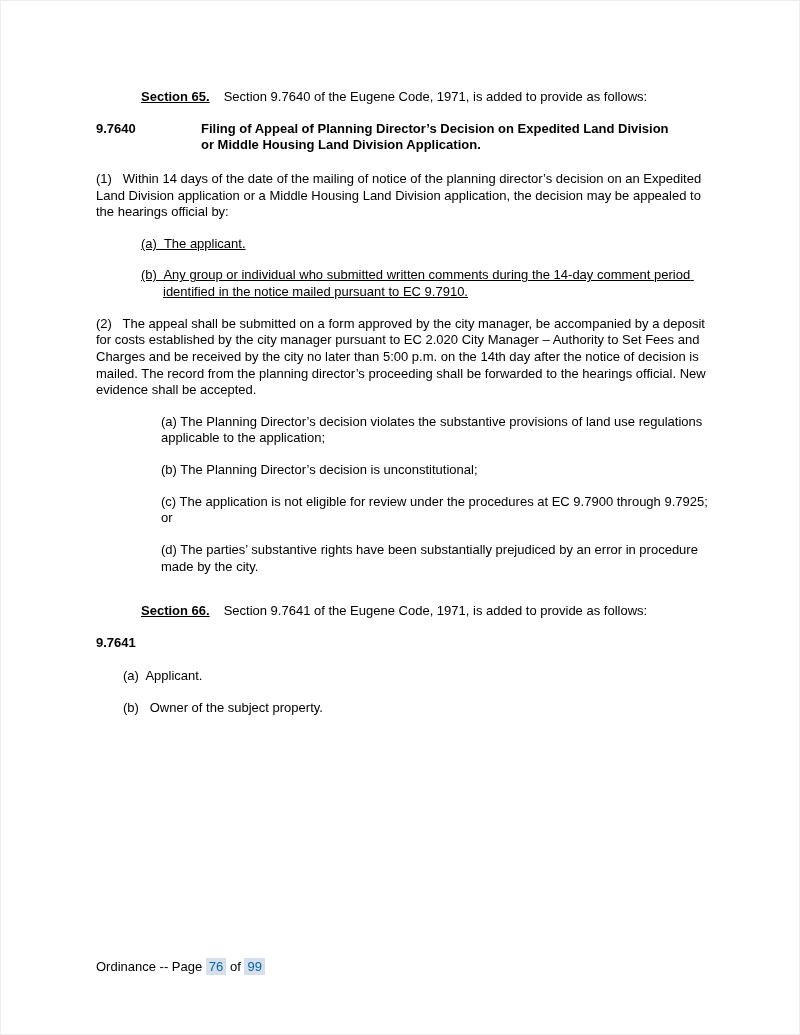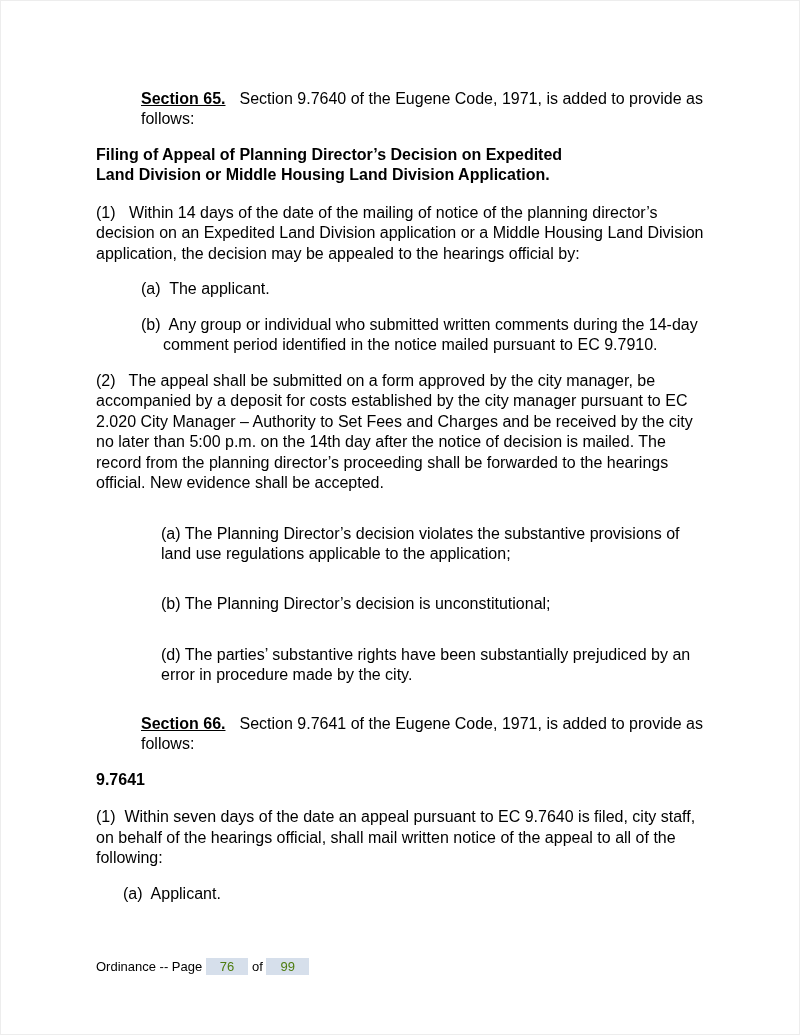--- a/index.html
+++ b/index.html
@@ -18,21 +18,21 @@
   .page {
     position: absolute;
     inset: 0;
     background: #ffffff;
     box-sizing: border-box;
     border: 1px solid #ededed;
     padding: 88px 93px 0 95px;
   }
   .content {
     width: 612px;
-    font-size: 16px;
+    font-size: 13px;
     line-height: 1.28;
   }
   .block {
     margin: 0 0 15px 0;
     white-space: pre-wrap;
   }
   .section-intro {
     padding-left: 45px;
   }
   .section-intro.spaced {
@@ -56,55 +56,56 @@
   }
   .code-title {
     font-weight: bold;
     width: 478px;
   }
   .para {
   }
   .sub1 {
     padding-left: 67px;
     text-indent: -22px;
+    text-decoration: underline;
   }
   .sub2 {
     padding-left: 65px;
-    margin-top: 30px;
   }
   .sub3 {
     padding-left: 27px;
   }
   .footer {
     position: absolute;
     left: 95px;
     top: 958px;
     font-size: 13px;
     white-space: pre-wrap;
   }
   .field {
     background: #d6dfeb;
-    color: #4d7c0f;
-    padding: 1px 14px;
+    color: #0369a1;
+    padding: 1px 3px;
   }
 </style>
 </head>
 <body>
 
 <div class="page">
   <div class="content" id="doc-content">
       <div class="block section-intro"><span class="section-label">Section 65.</span><span class="intro-text">Section 9.7640 of the Eugene Code, 1971, is added to provide as follows:</span></div>
-      <div class="block code-heading"><span class="code-title">Filing of Appeal of Planning Director’s Decision on Expedited Land Division or Middle Housing Land Division Application.</span></div>
+      <div class="block code-heading"><span class="code-num">9.7640</span><span class="code-title">Filing of Appeal of Planning Director’s Decision on Expedited Land Division or Middle Housing Land Division Application.</span></div>
       <div class="block para">(1)   Within 14 days of the date of the mailing of notice of the planning director’s decision on an Expedited Land Division application or a Middle Housing Land Division application, the decision may be appealed to the hearings official by:</div>
       <div class="block sub1">(a)  The applicant.</div>
       <div class="block sub1">(b)  Any group or individual who submitted written comments during the 14-day comment period identified in the notice mailed pursuant to EC 9.7910.</div>
       <div class="block para">(2)   The appeal shall be submitted on a form approved by the city manager, be accompanied by a deposit for costs established by the city manager pursuant to EC 2.020 City Manager – Authority to Set Fees and Charges and be received by the city no later than 5:00 p.m. on the 14th day after the notice of decision is mailed. The record from the planning director’s proceeding shall be forwarded to the hearings official. New evidence shall be accepted.</div>
       <div class="block sub2">(a) The Planning Director’s decision violates the substantive provisions of land use regulations applicable to the application;</div>
       <div class="block sub2">(b) The Planning Director’s decision is unconstitutional;</div>
+      <div class="block sub2">(c) The application is not eligible for review under the procedures at EC 9.7900 through 9.7925; or</div>
       <div class="block sub2">(d) The parties’ substantive rights have been substantially prejudiced by an error in procedure made by the city.</div>
       <div class="block section-intro spaced"><span class="section-label">Section 66.</span><span class="intro-text">Section 9.7641 of the Eugene Code, 1971, is added to provide as follows:</span></div>
       <div class="block code-heading"><span class="code-num">9.7641</span></div>
-      <div class="block para">(1)  Within seven days of the date an appeal pursuant to EC 9.7640 is filed, city staff, on behalf of the hearings official, shall mail written notice of the appeal to all of the following:</div>
       <div class="block sub3">(a)  Applicant.</div>
+      <div class="block sub3">(b)   Owner of the subject property.</div>
     </div>
 
   <div class="footer"><span>Ordinance -- Page</span> <span class="field">76</span> <span>of</span> <span class="field">99</span></div>
 </div>
 
 </body></html>

